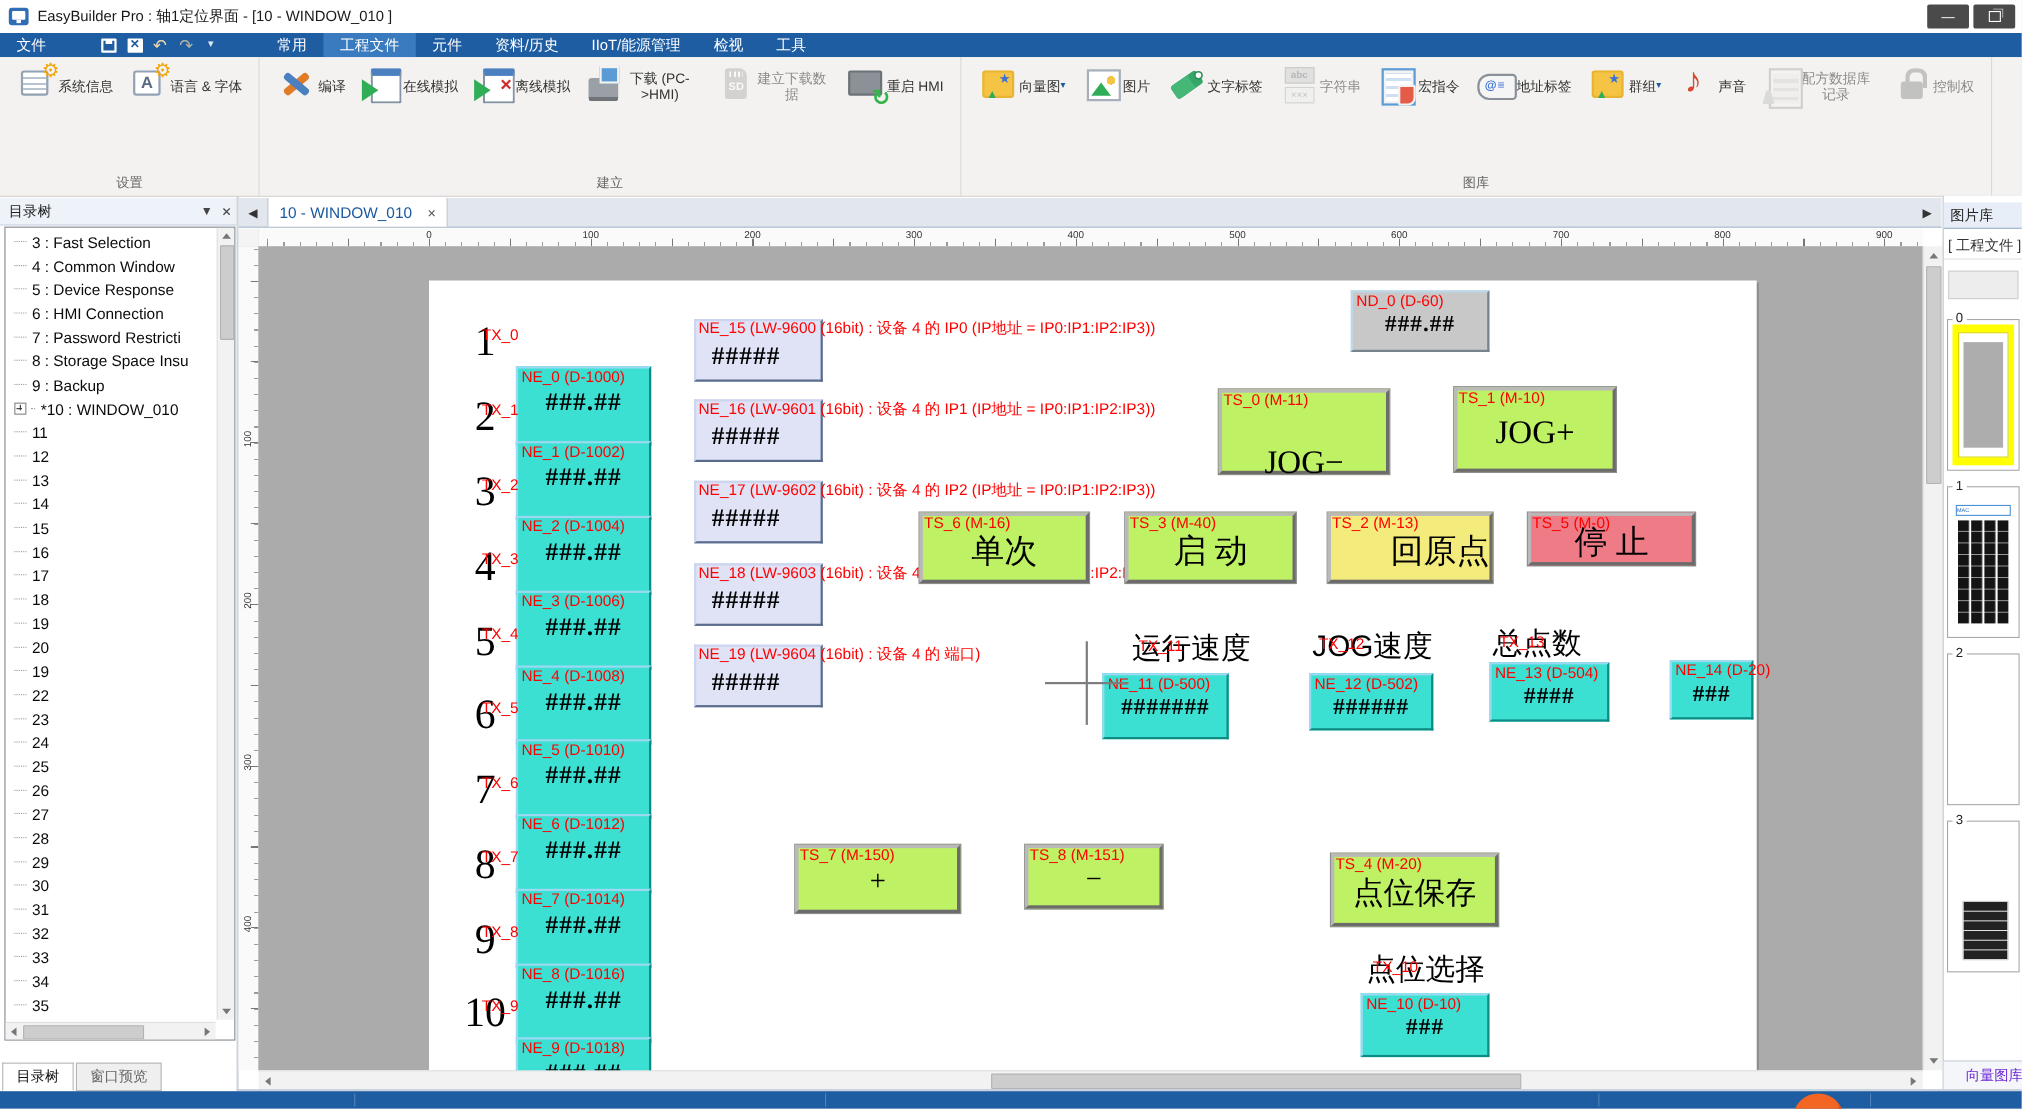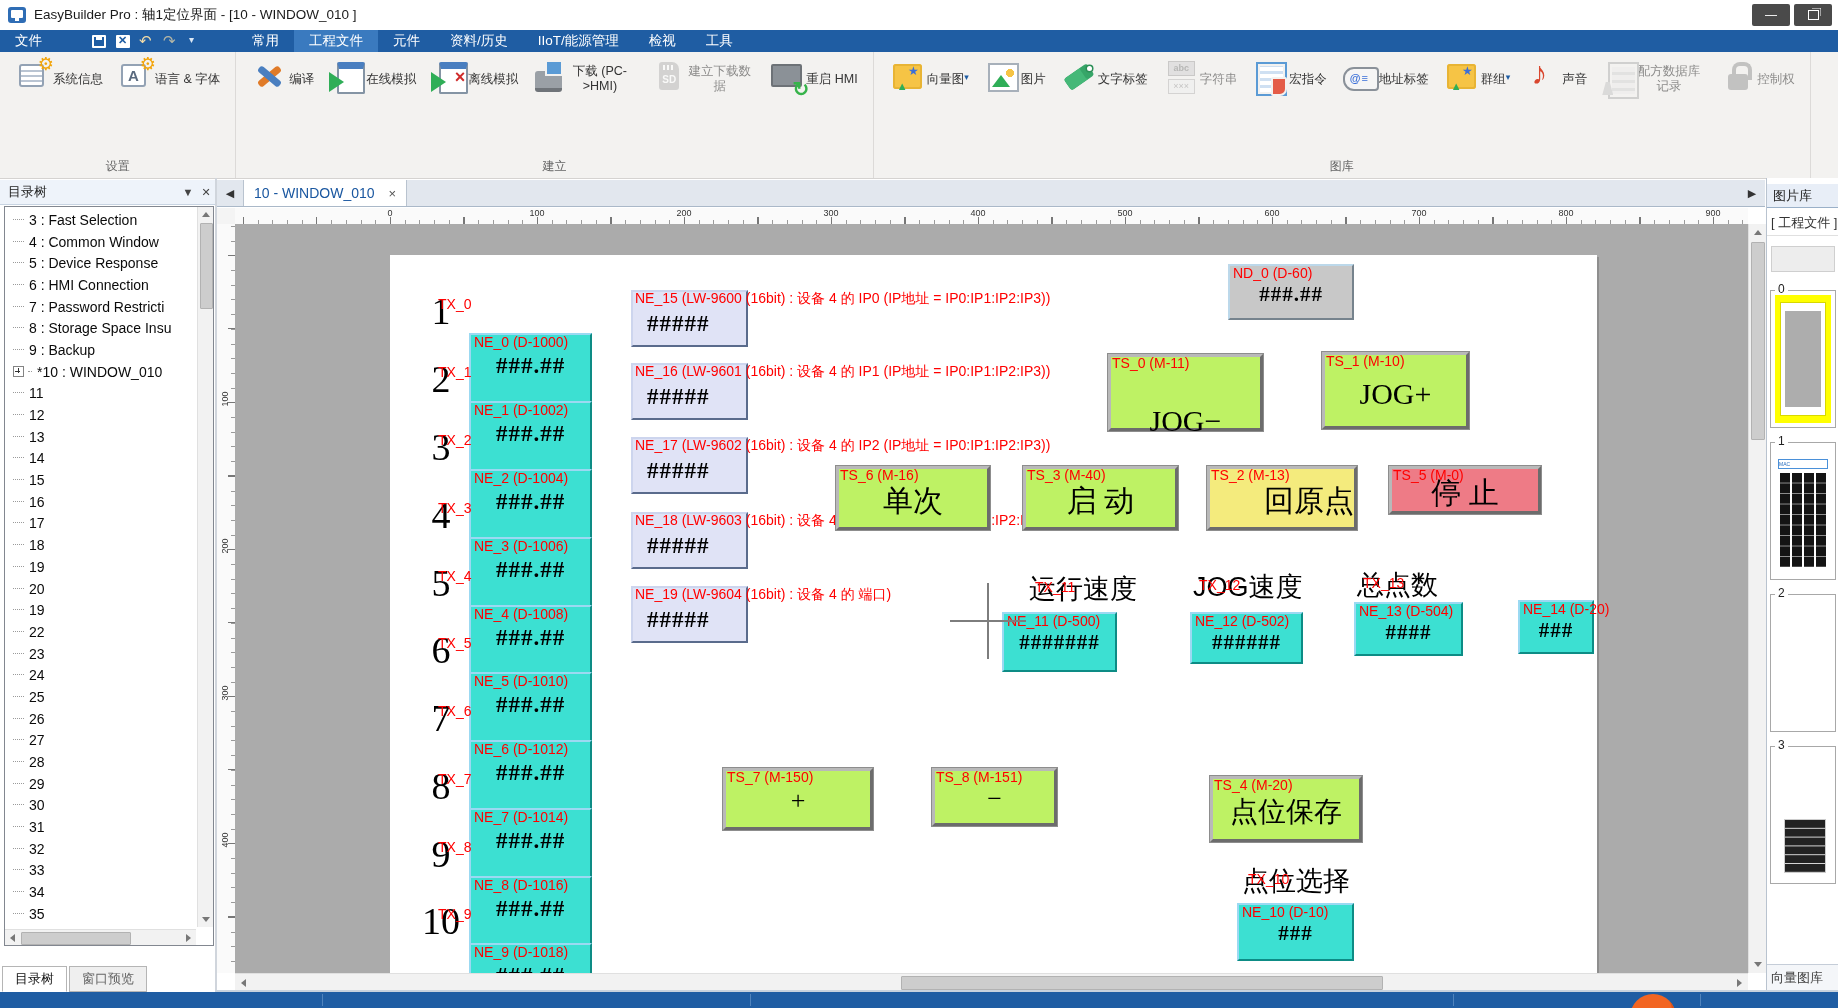--- a/index.html
+++ b/index.html
@@ -148,21 +148,21 @@
   .pitem{position:absolute;left:3px;width:64px;height:136px;border:1px solid #a8a8a8;}
   .pnum{position:absolute;top:-9px;left:4px;background:#fff;padding:0 3px;font-size:12px;color:#222;}
   .pthumb{position:absolute;inset:4px;background:#fff;overflow:hidden;}
   .ptag{position:absolute;left:4px;top:14px;font-size:5px;color:#2a6fc0;z-index:2;}
   .tk-gray{background:#ffff00;}
   .tk-gray::before{content:"";position:absolute;inset:7px 5px;background:#fff;border:1px solid #d8d800;}
   .tk-gray::after{content:"";position:absolute;inset:16px 10px;background-image:linear-gradient(#adadad,#adadad);background-size:9px 8px;background-repeat:space;}
   .tk-black::before{content:"";position:absolute;left:3px;top:12px;right:3px;height:8px;background:#fff;border:1px solid #4a90d9;}
   .tk-black::after{content:"";position:absolute;inset:26px 5px 8px;background-image:linear-gradient(#141414,#141414);background-size:10px 10px;background-repeat:space;}
   .tk-small::after{content:"";position:absolute;right:5px;bottom:6px;width:36px;height:48px;border:1px solid #ccc;background-image:linear-gradient(#222,#222);background-size:8px 8px;background-repeat:space;background-color:#fff;padding:2px;}
-  #rp-bottom{position:absolute;left:0;top:786px;width:72px;height:26px;background:#f4f6f9;border-top:1px solid #c5cdd8;font-size:13px;color:#404040;line-height:26px;padding-left:4px;box-sizing:border-box;white-space:nowrap;overflow:hidden;}
+  #rp-bottom{position:absolute;left:0;top:786px;width:72px;height:26px;background:#f4f6f9;border-top:1px solid #c5cdd8;font-size:13px;color:#6d28d9;line-height:26px;padding-left:4px;box-sizing:border-box;white-space:nowrap;overflow:hidden;text-align:right;}
   
   #statusbar{position:absolute;left:0;top:992px;width:1838px;height:16px;background:#1f5da3;}
   .sb-sep{position:absolute;top:2px;width:1px;height:12px;background:#4f83bd;}
   #logo-orange{position:absolute;left:1630px;top:994px;width:46px;height:46px;border-radius:50%;background:#f26522;box-shadow:inset -4px -6px 0 #d9531a;}
   
   #split-l{position:absolute;left:215px;top:178px;width:2px;height:814px;background:#d0d5dc;}
   #frame-b{position:absolute;left:215px;top:990px;width:1623px;height:2px;background:#c8d2dd;}
 </style>
 </head>
 <body>

